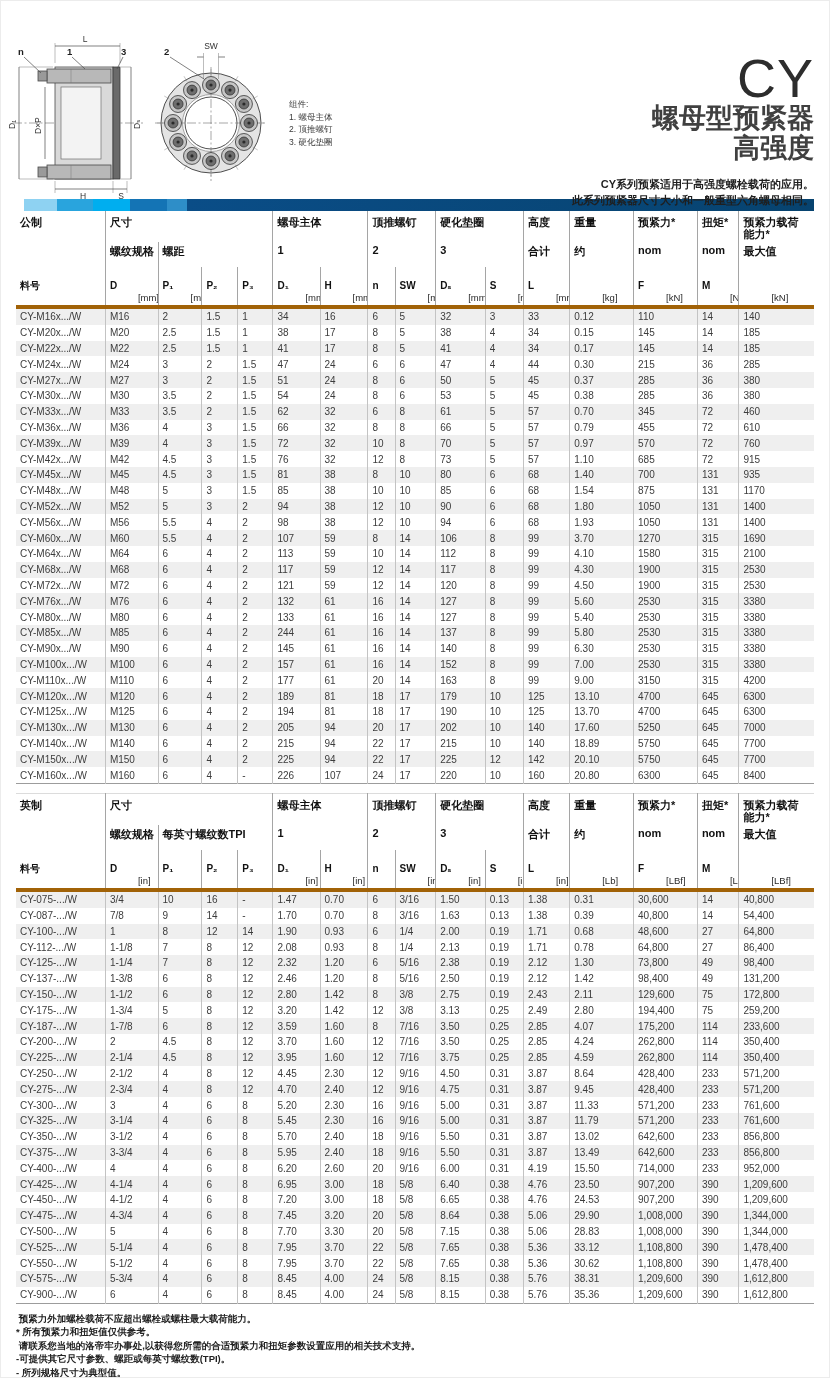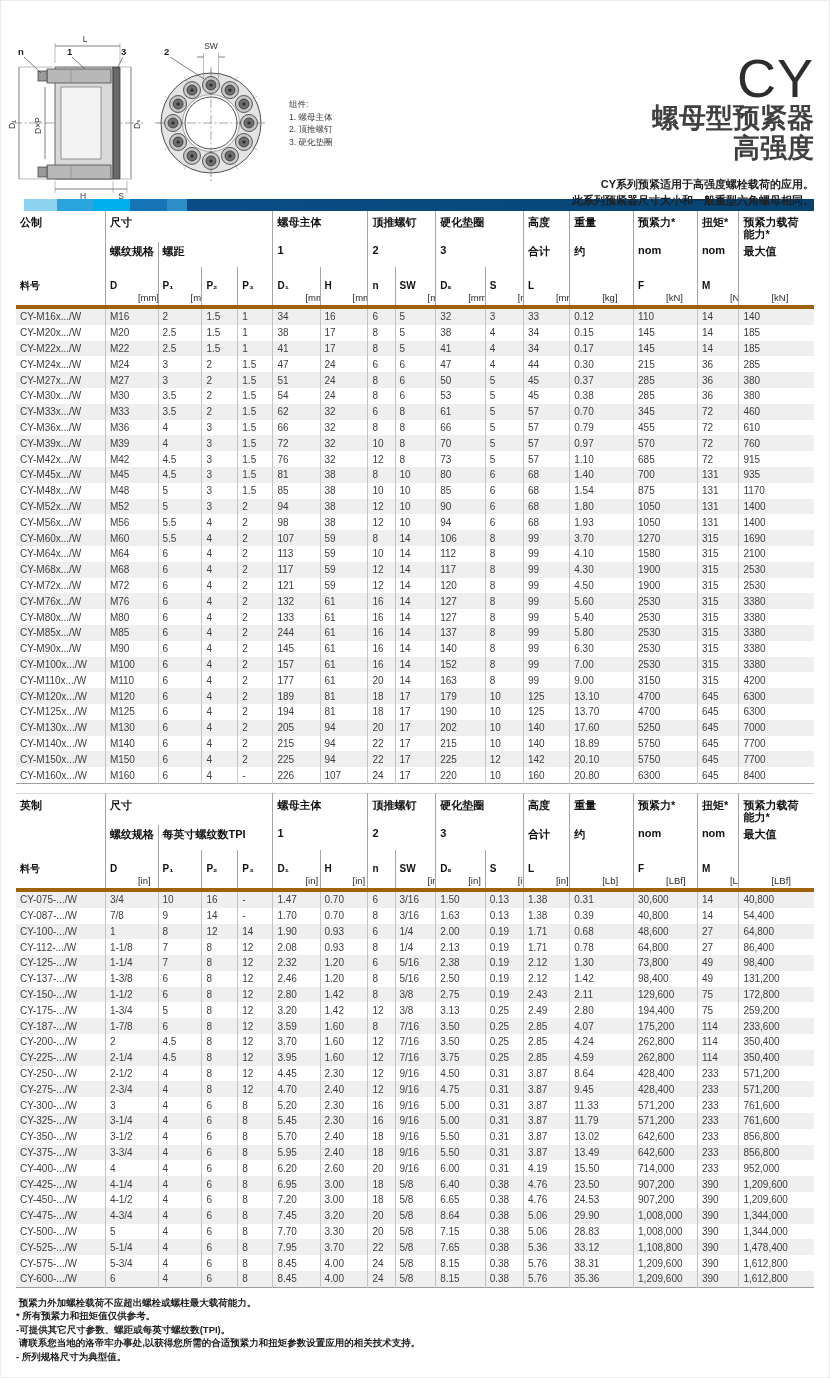--- a/index.html
+++ b/index.html
@@ -1388,39 +1388,57 @@
             <td>5/8</td>
             <td>7.65</td>
             <td>0.38</td>
             <td>5.36</td>
             <td>33.12</td>
             <td>1,108,800</td>
             <td>390</td>
             <td>1,478,400</td>
           </tr>
           <tr>
+            <td>CY-550-.../W</td>
+            <td>5-1/2</td>
+            <td>4</td>
+            <td>6</td>
+            <td>8</td>
+            <td>7.95</td>
+            <td>3.70</td>
+            <td>22</td>
+            <td>5/8</td>
+            <td>7.65</td>
+            <td>0.38</td>
+            <td>5.36</td>
+            <td>30.62</td>
+            <td>1,108,800</td>
+            <td>390</td>
+            <td>1,478,400</td>
+          </tr>
+          <tr>
             <td>CY-575-.../W</td>
             <td>5-3/4</td>
             <td>4</td>
             <td>6</td>
             <td>8</td>
             <td>8.45</td>
             <td>4.00</td>
             <td>24</td>
             <td>5/8</td>
             <td>8.15</td>
             <td>0.38</td>
             <td>5.76</td>
             <td>38.31</td>
             <td>1,209,600</td>
             <td>390</td>
             <td>1,612,800</td>
           </tr>
           <tr>
-            <td>CY-600-.../W</td>
+            <td>CY-900-.../W</td>
             <td>6</td>
             <td>4</td>
             <td>6</td>
             <td>8</td>
             <td>8.45</td>
             <td>4.00</td>
             <td>24</td>
             <td>5/8</td>
             <td>8.15</td>
             <td>0.38</td>
@@ -1430,18 +1448,18 @@
             <td>390</td>
             <td>1,612,800</td>
           </tr>
         </tbody>
       </table>
   </div>
 
   <div class="footnotes">
       <div> 预紧力外加螺栓载荷不应超出螺栓或螺柱最大载荷能力。</div>
       <div>* 所有预紧力和扭矩值仅供参考。</div>
+      <div> 请联系您当地的洛帝牢办事处,以获得您所需的合适预紧力和扭矩参数设置应用的相关技术支持。</div>
       <div>-可提供其它尺寸参数、螺距或每英寸螺纹数(TPI)。</div>
-      <div> 请联系您当地的洛帝牢办事处,以获得您所需的合适预紧力和扭矩参数设置应用的相关技术支持。</div>
       <div>- 所列规格尺寸为典型值。</div>
     </div>
 
 </div>
 
 </body></html>

